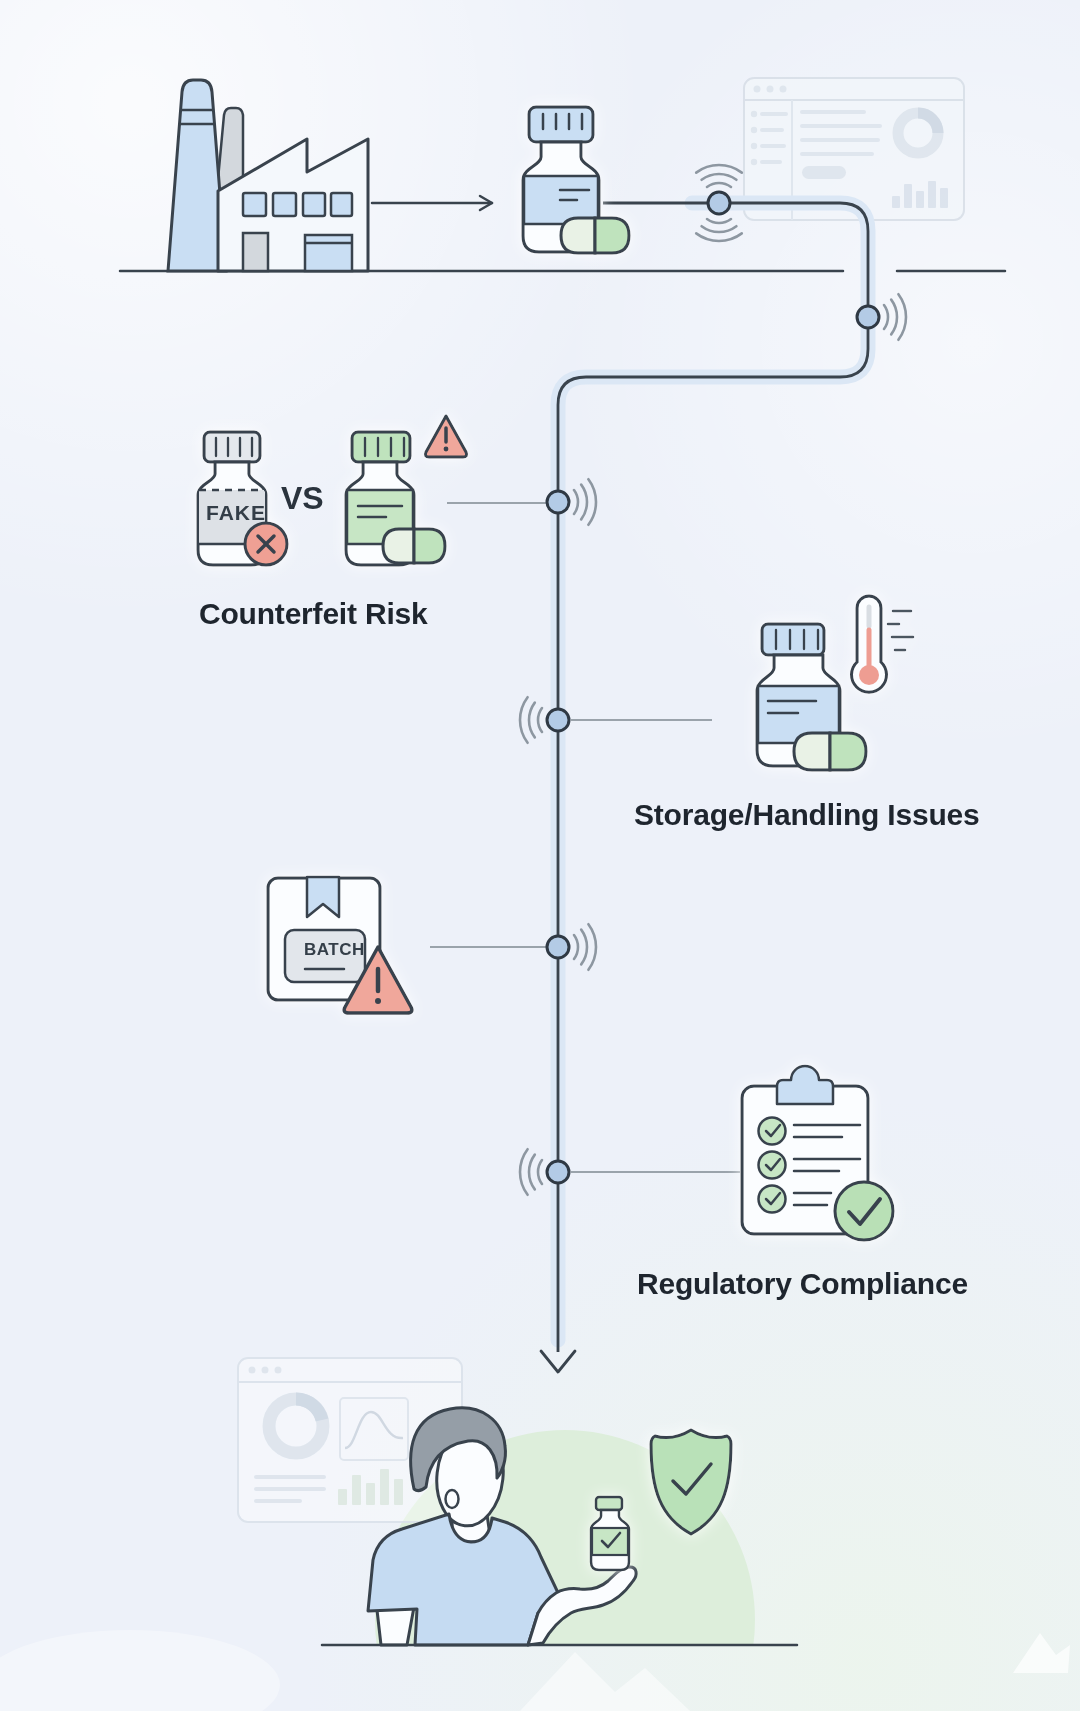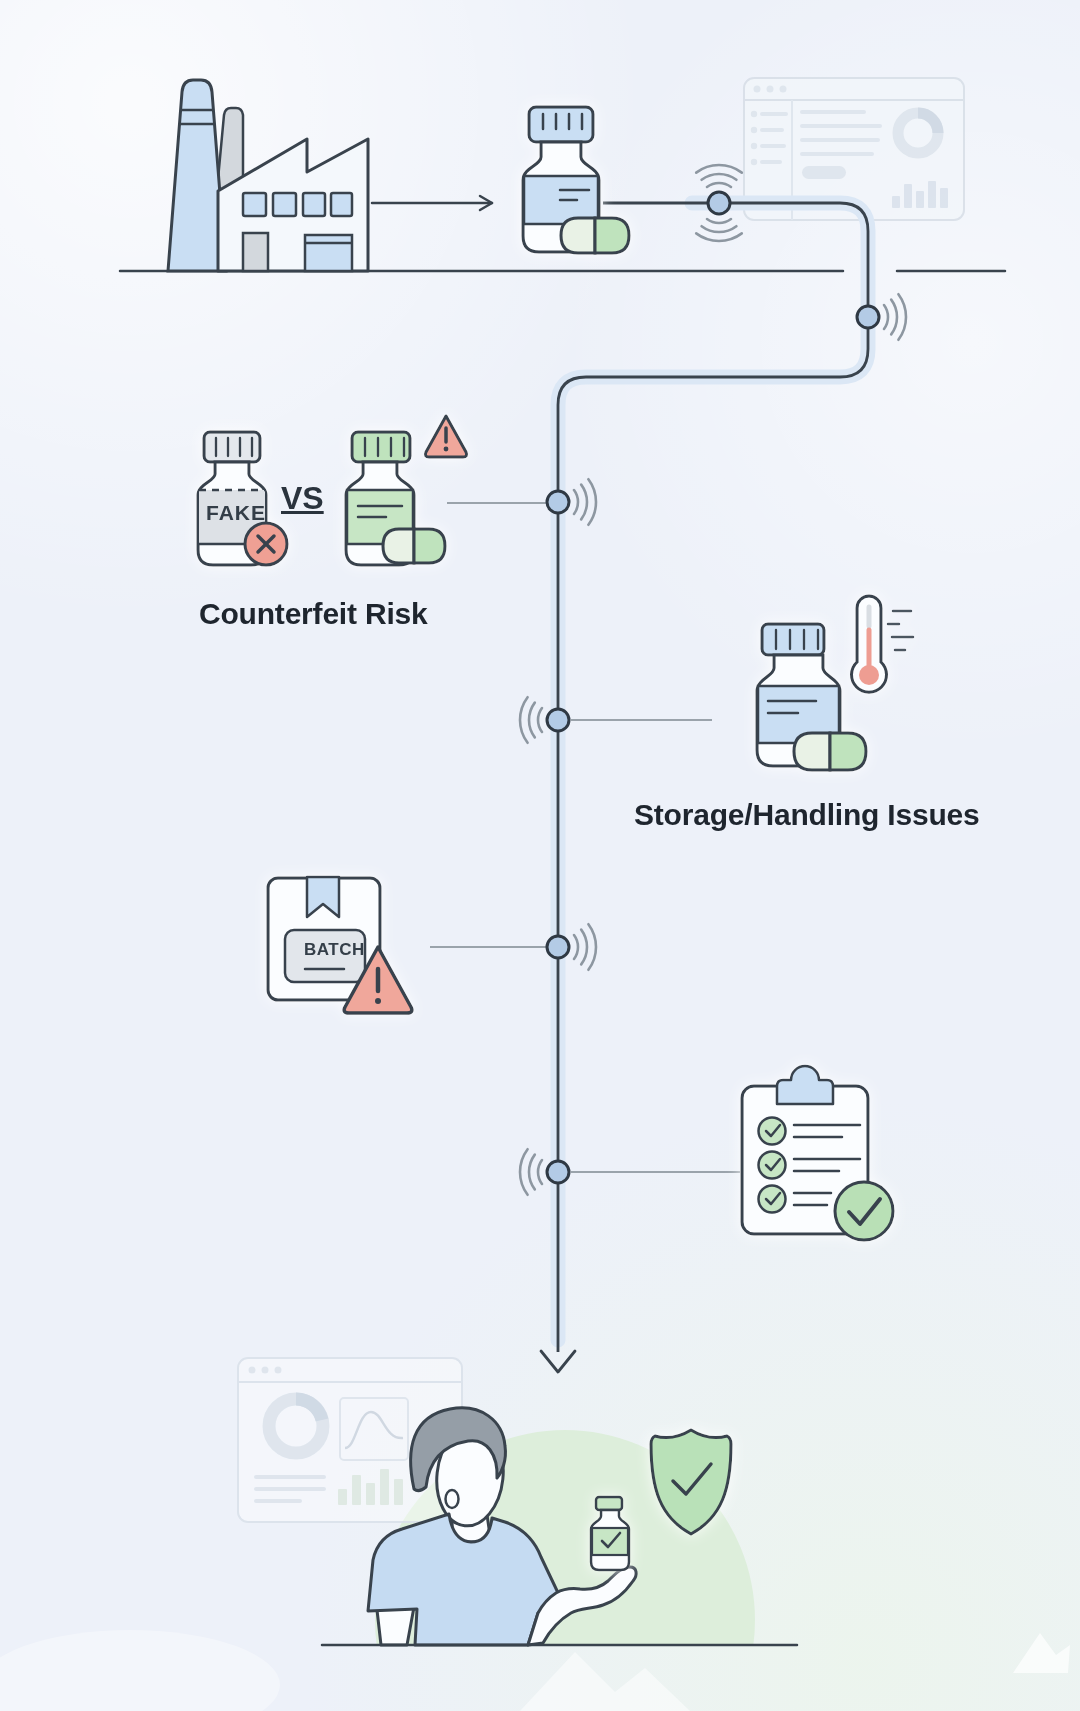--- a/index.html
+++ b/index.html
@@ -326,18 +326,19 @@
     <path d="M673 1481 l13 13 l25 -30" fill="none" stroke="#39434d" stroke-width="3.5" stroke-linecap="round" stroke-linejoin="round"></path>
   </g>
 
   <line x1="322" y1="1645" x2="797" y2="1645" stroke="#39434d" stroke-width="2.5" stroke-linecap="round"></line>
   <polygon points="1013,1673 1040,1633 1056,1655 1070,1645 1068,1673" fill="rgba(255,255,255,0.7)"></polygon>
   <polygon points="520,1711 575,1652 615,1692 645,1668 690,1711" fill="rgba(255,255,255,0.5)"></polygon>
   <ellipse cx="130" cy="1685" rx="150" ry="55" fill="rgba(255,255,255,0.35)"></ellipse>
 </svg>
 
 <div class="overlay fake-label" style="left:206px;top:501px;">FAKE</div>
-<div class="overlay vs-label" style="left:281px;top:480px;text-decoration:underline;">VS</div>
+<div class="overlay vs-label" style="left:281px;top:480px;">VS</div>
 <div class="overlay section-label" style="left:199px;top:597px;">Counterfeit Risk</div>
 <div class="overlay section-label" style="left:634px;top:798px;">Storage/Handling Issues</div>
 <div class="overlay batch-label" style="left:298px;top:940px;">BATCH</div>
+<div class="overlay section-label" style="left:637px;top:1267px;">Regulatory Compliance</div>
 
 </div>
 
 </body></html>

